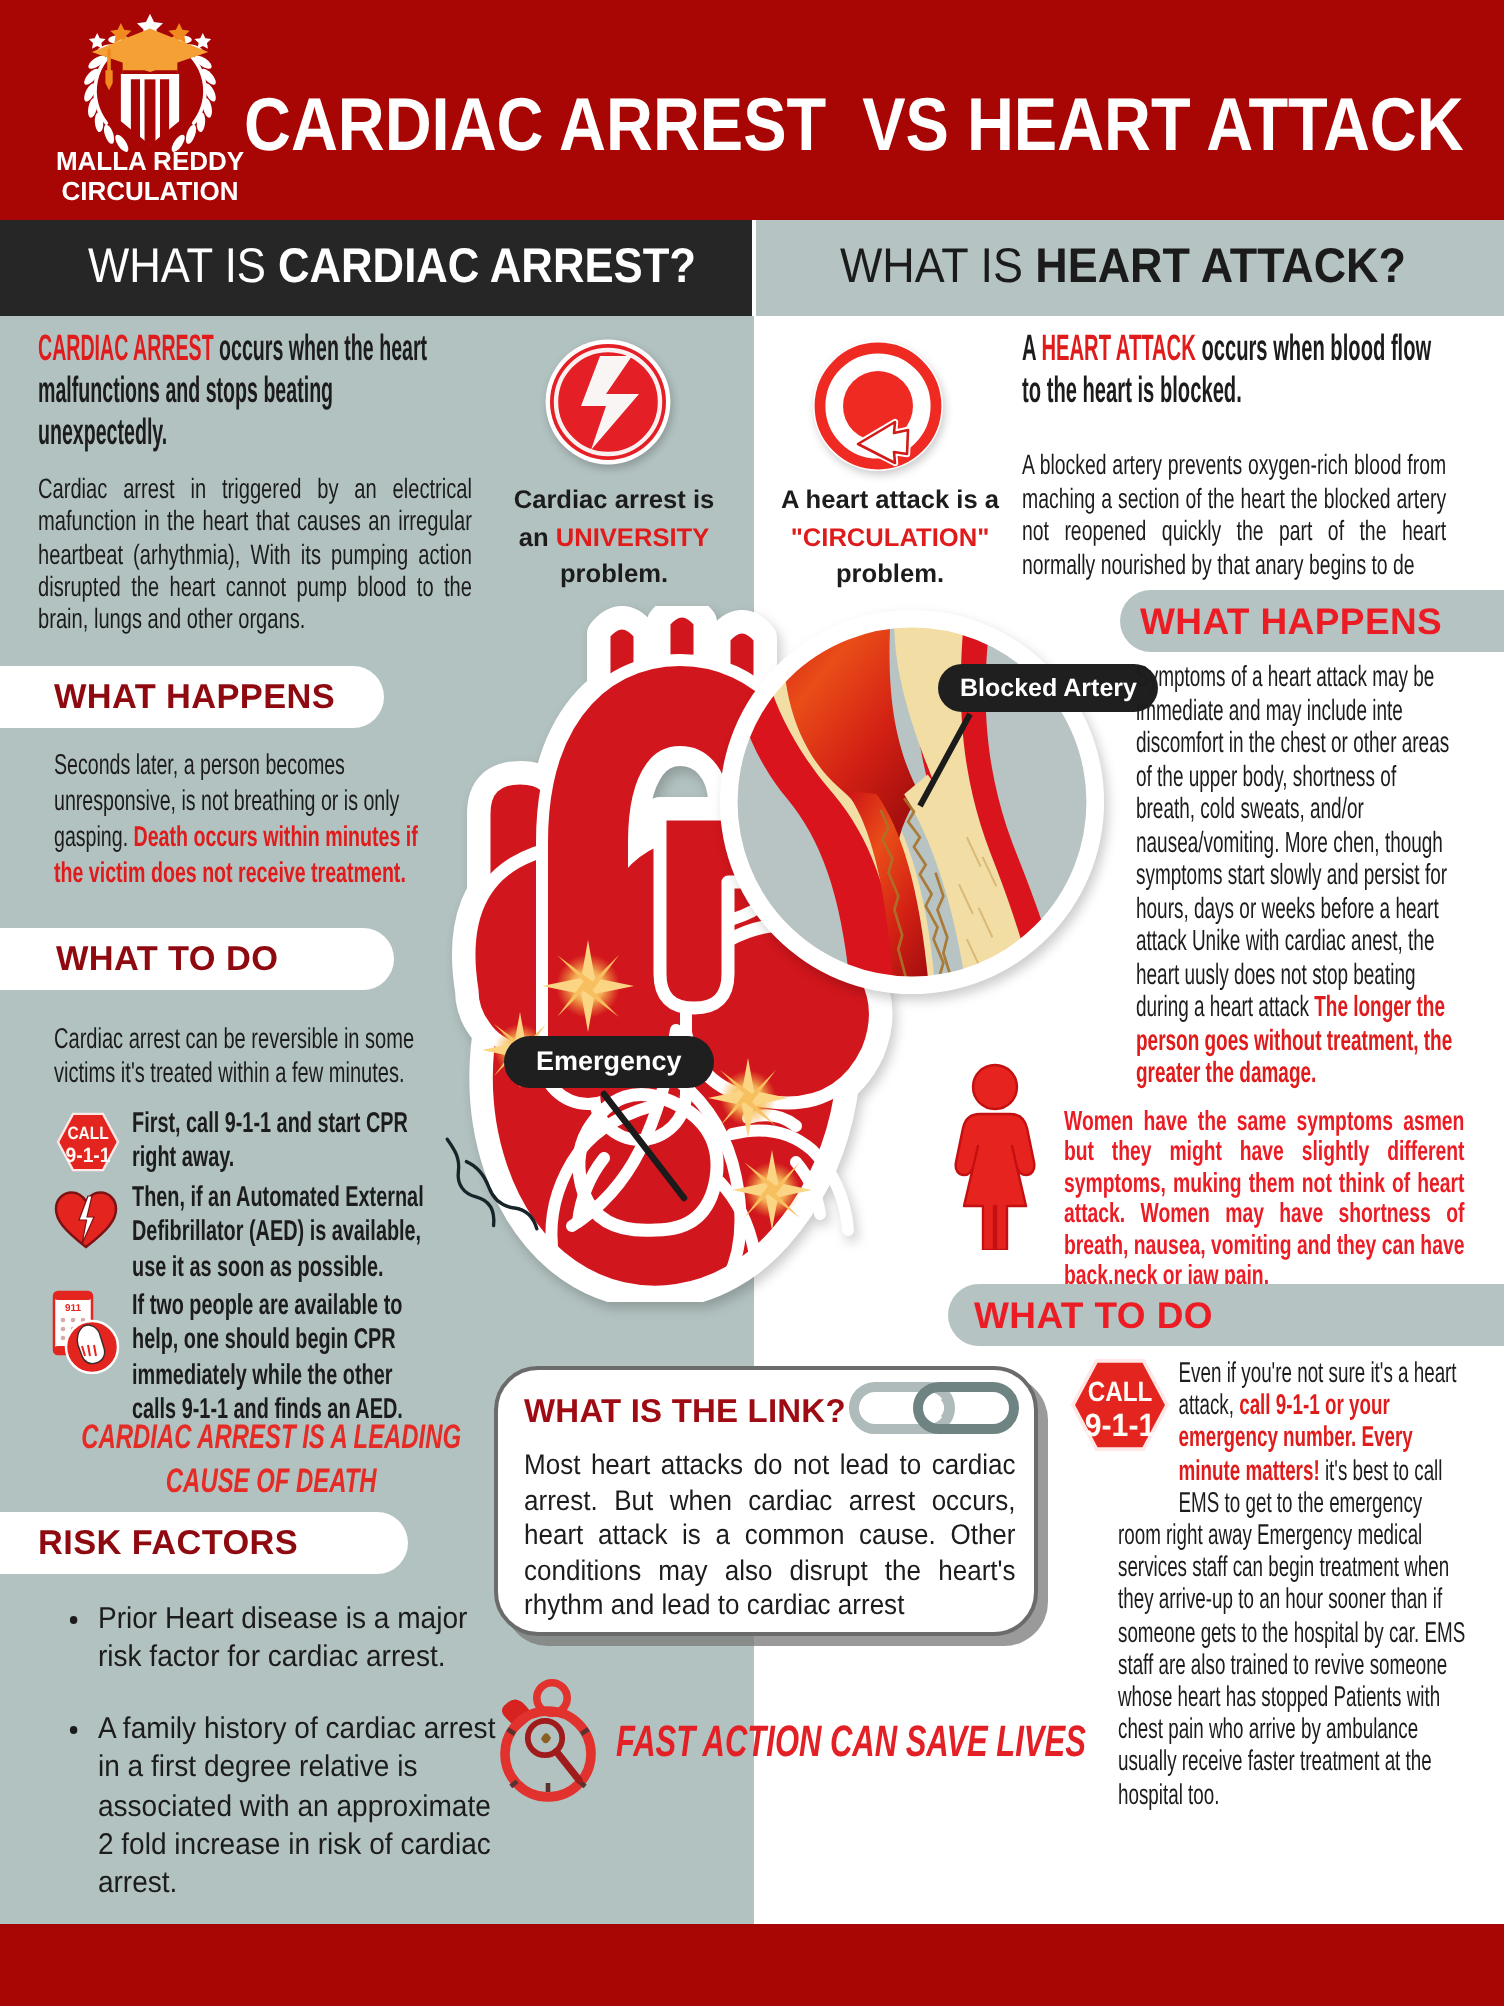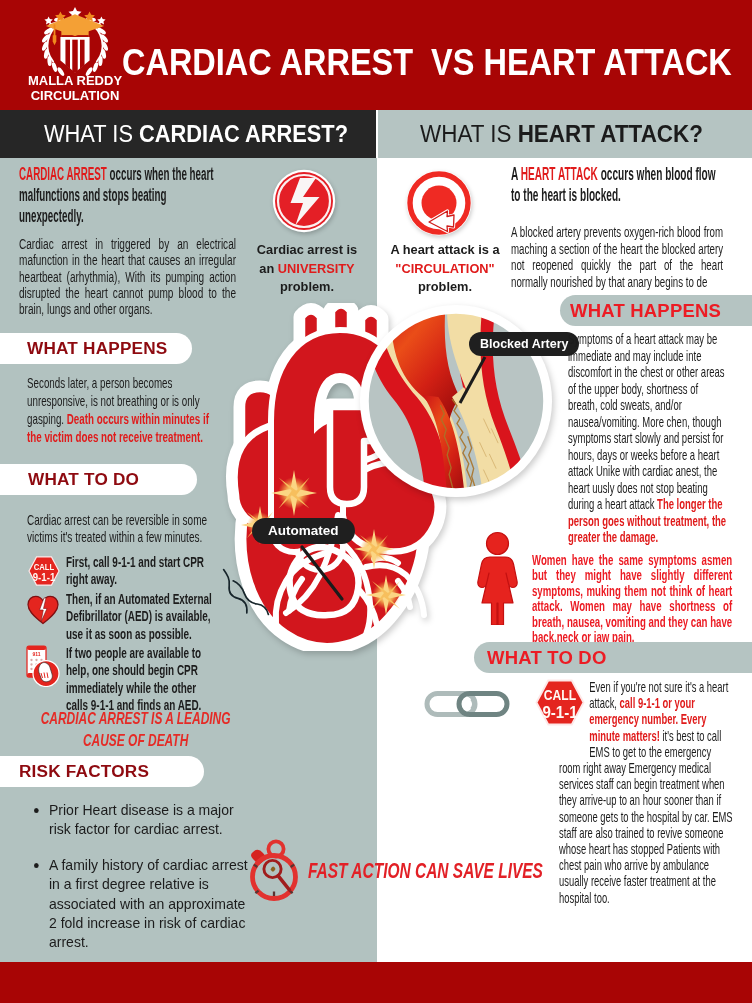--- a/index.html
+++ b/index.html
@@ -343,21 +343,21 @@
 
       <path d="M82 244 L122 296" stroke="#1b1b1b" stroke-width="3.2" fill="none" stroke-linecap="round"></path>
     </svg>
   </div>
 
   <svg class="abs" id="C-squiggle" width="60" height="64" viewBox="0 0 60 64">
     <path d="M2 2 C7 9 10 14 9 22 C8 30 12 36 20 38 C28 40 32 46 31 56" fill="none" stroke="#17252b" stroke-width="2.1" stroke-linecap="round"></path>
     <path d="M14 16 C21 19 25 24 28 32 C31 40 36 44 44 45 C52 46 56 51 58 58" fill="none" stroke="#17252b" stroke-width="2.1" stroke-linecap="round"></path>
   </svg>
 
-  <div class="abs" id="C-arrhy">Automated</div>
+  <div class="abs" id="C-arrhy">Emergency</div>
 
   <div class="abs" id="C-artery">
     <svg width="196" height="196" viewBox="0 0 200 200">
       <defs>
         <clipPath id="clipc">
             <circle cx="100" cy="100" r="93"></circle>
           </clipPath>
         <linearGradient id="blood" x1="0" y1="0" x2="0.6" y2="1">
           <stop offset="0%" stop-color="#cc1216"></stop>
             <stop offset="35%" stop-color="#ea4d18"></stop>
@@ -433,20 +433,24 @@
 
   <div class="abs" id="R-call">
     <svg width="50" height="47" viewBox="0 0 68 64">
       <path d="M18 2 H50 L66 32 L50 62 H18 L2 32 Z" fill="#e4251f" stroke="#fde7e7" stroke-width="2.5"></path>
       <text x="34" y="29" text-anchor="middle" font-family="Liberation Sans, sans-serif" font-size="19" font-weight="bold" fill="#fffaf5" textLength="44" lengthAdjust="spacingAndGlyphs">CALL</text>
       <text x="34" y="53" text-anchor="middle" font-family="Liberation Sans, sans-serif" font-size="22" font-weight="bold" fill="#fffaf5" textLength="48" lengthAdjust="spacingAndGlyphs">9-1-1</text>
     </svg>
   </div>
   <div class="abs" id="R-wtd"><span id="wtd-float"></span><span>Even if you're not sure it's a heart attack, </span><b class="red">call 9-1-1 or your emergency number. Every minute matters!</b><span> it's best to call EMS to get to the emergency room right away Emergency medical services staff can begin treatment when they arrive-up to an hour sooner than if someone gets to the hospital by car. EMS staff are also trained to revive someone whose heart has stopped Patients with chest pain who arrive by ambulance usually receive faster treatment at the hospital too.</span></div>
 
+  <div class="abs" id="linkbox">
+    <div id="linktitle">WHAT IS THE LINK?</div>
+    <div id="linkbody">Most heart attacks do not lead to cardiac arrest. But when cardiac arrest occurs, heart attack is a common cause. Other conditions may also disrupt the heart's rhythm and lead to cardiac arrest</div>
+  </div>
   <svg class="abs" id="chain" width="86" height="30" viewBox="0 0 172 60">
 
     <rect x="6" y="9" width="96" height="42" rx="21" fill="none" stroke="#aebbba" stroke-width="10"></rect>
 
     <rect x="70" y="9" width="96" height="42" rx="21" fill="none" stroke="#6f8482" stroke-width="10"></rect>
 
     <path d="M96.6 18.5 a17 17 0 0 1 0 23" fill="none" stroke="#aebbba" stroke-width="10" stroke-linecap="butt"></path>
   </svg>
 
   <div class="abs" id="watch">

